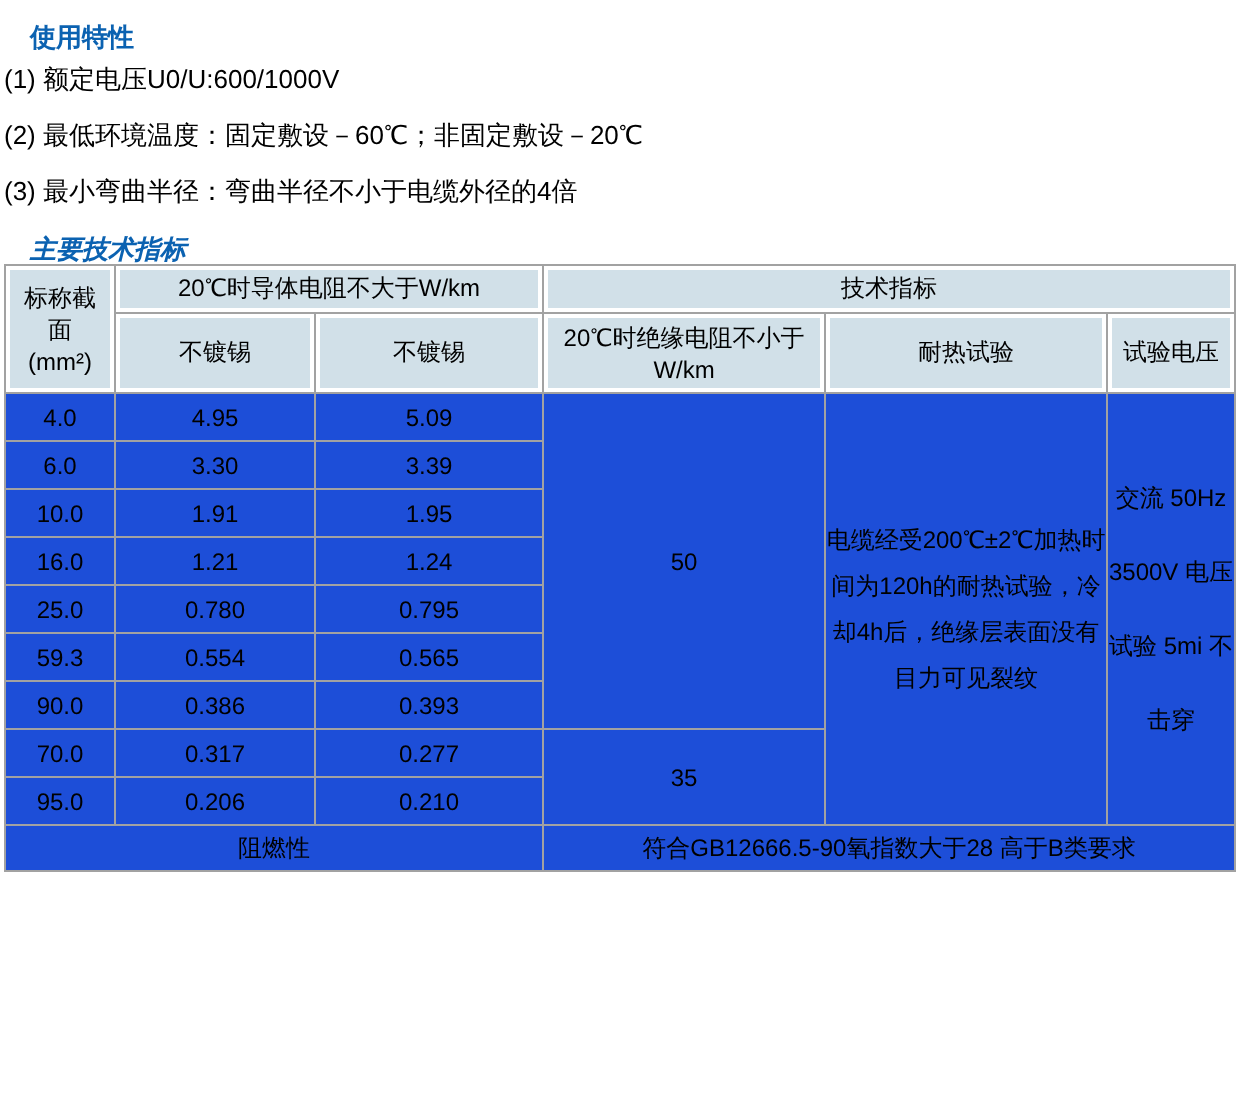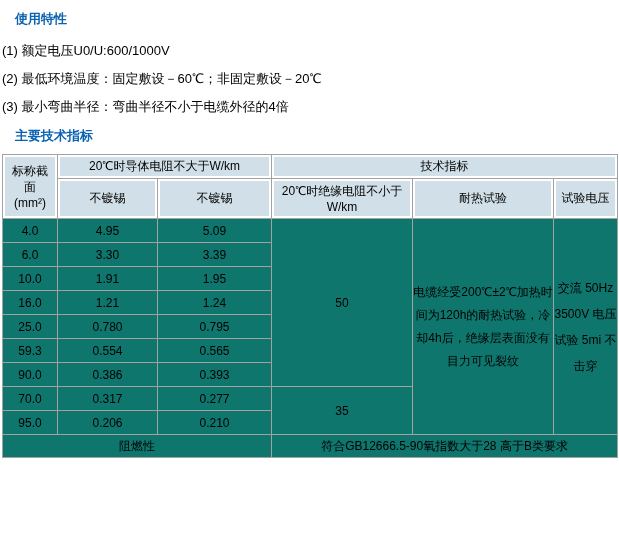--- a/index.html
+++ b/index.html
@@ -9,52 +9,52 @@
     color: #000000;
     overflow: hidden;
   }
   .page { position: relative; width: 619px; height: 508px; }
 
   .sec-title {
     font-size: 13px; font-weight: bold; color: #0b62b1;
     margin-left: 15px; line-height: 15px;
   }
   .sec-title.first { padding-top: 11px; }
-  .sec-title.second { margin-top: 7px; margin-bottom: 11px; }
+  .sec-title.second { margin-top: 7px; margin-bottom: 0; font-style: italic; }
 
-  .usage-list { margin-top: 11px; }
+  .usage-list { }
   .usage-item {
     font-size: 13px; margin-left: 2px;
     height: 28px; line-height: 28px; white-space: nowrap;
   }
 
   table.spec {
     border-collapse: collapse; table-layout: fixed;
     width: 615px; margin-left: 2px;
     font-size: 12px;
     border: 1px solid #7e7e7e;
   }
   table.spec td {
     border: 1px solid #a2a2a2;
     text-align: center; vertical-align: middle;
-    background: #0f766e; padding: 0;
+    background: #1d4ed8; padding: 0;
     overflow: hidden;
   }
   table.spec td.hd {
     background: #d1e0e8;
     box-shadow: inset 0 0 0 2px #ffffff;
     padding: 2px 4px;
   }
   tr.h1 { height: 24px; }
   tr.h2 { height: 40px; margin-top: 20px; }
   tr.d  { height: 24px; }
   tr.f  { height: 23px; padding-left: 34px; }
 
   td.heat { line-height: 23px; padding: 0 8px; margin-left: 16px; }
-  td.volt { line-height: 26px; padding: 0 4px; }
+  td.volt { line-height: 37px; padding: 0 4px; }
   td.ins  { font-size: 12px; }
   .hd-line { line-height: 16px; }
 </style>
 </head>
 <body>
 
 <div class="page">
 
   <div class="sec-title first">使用特性</div>
 

